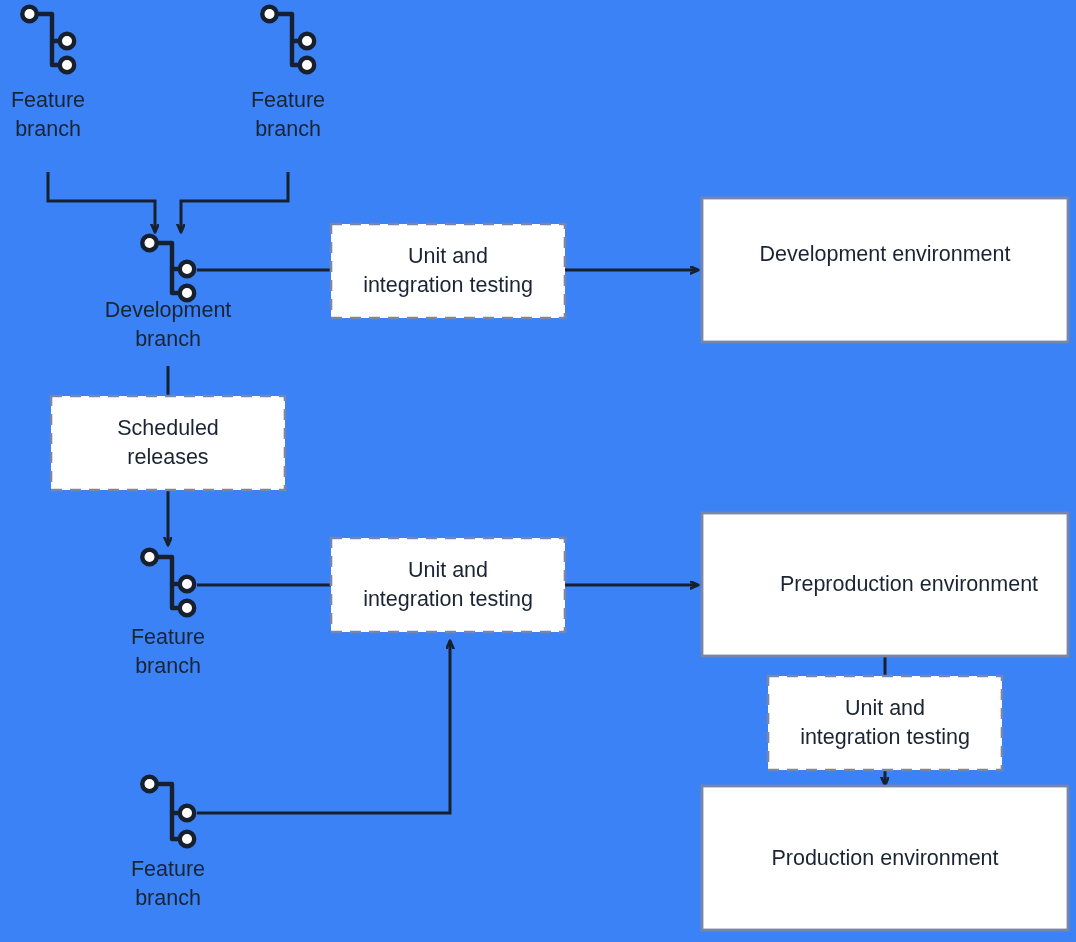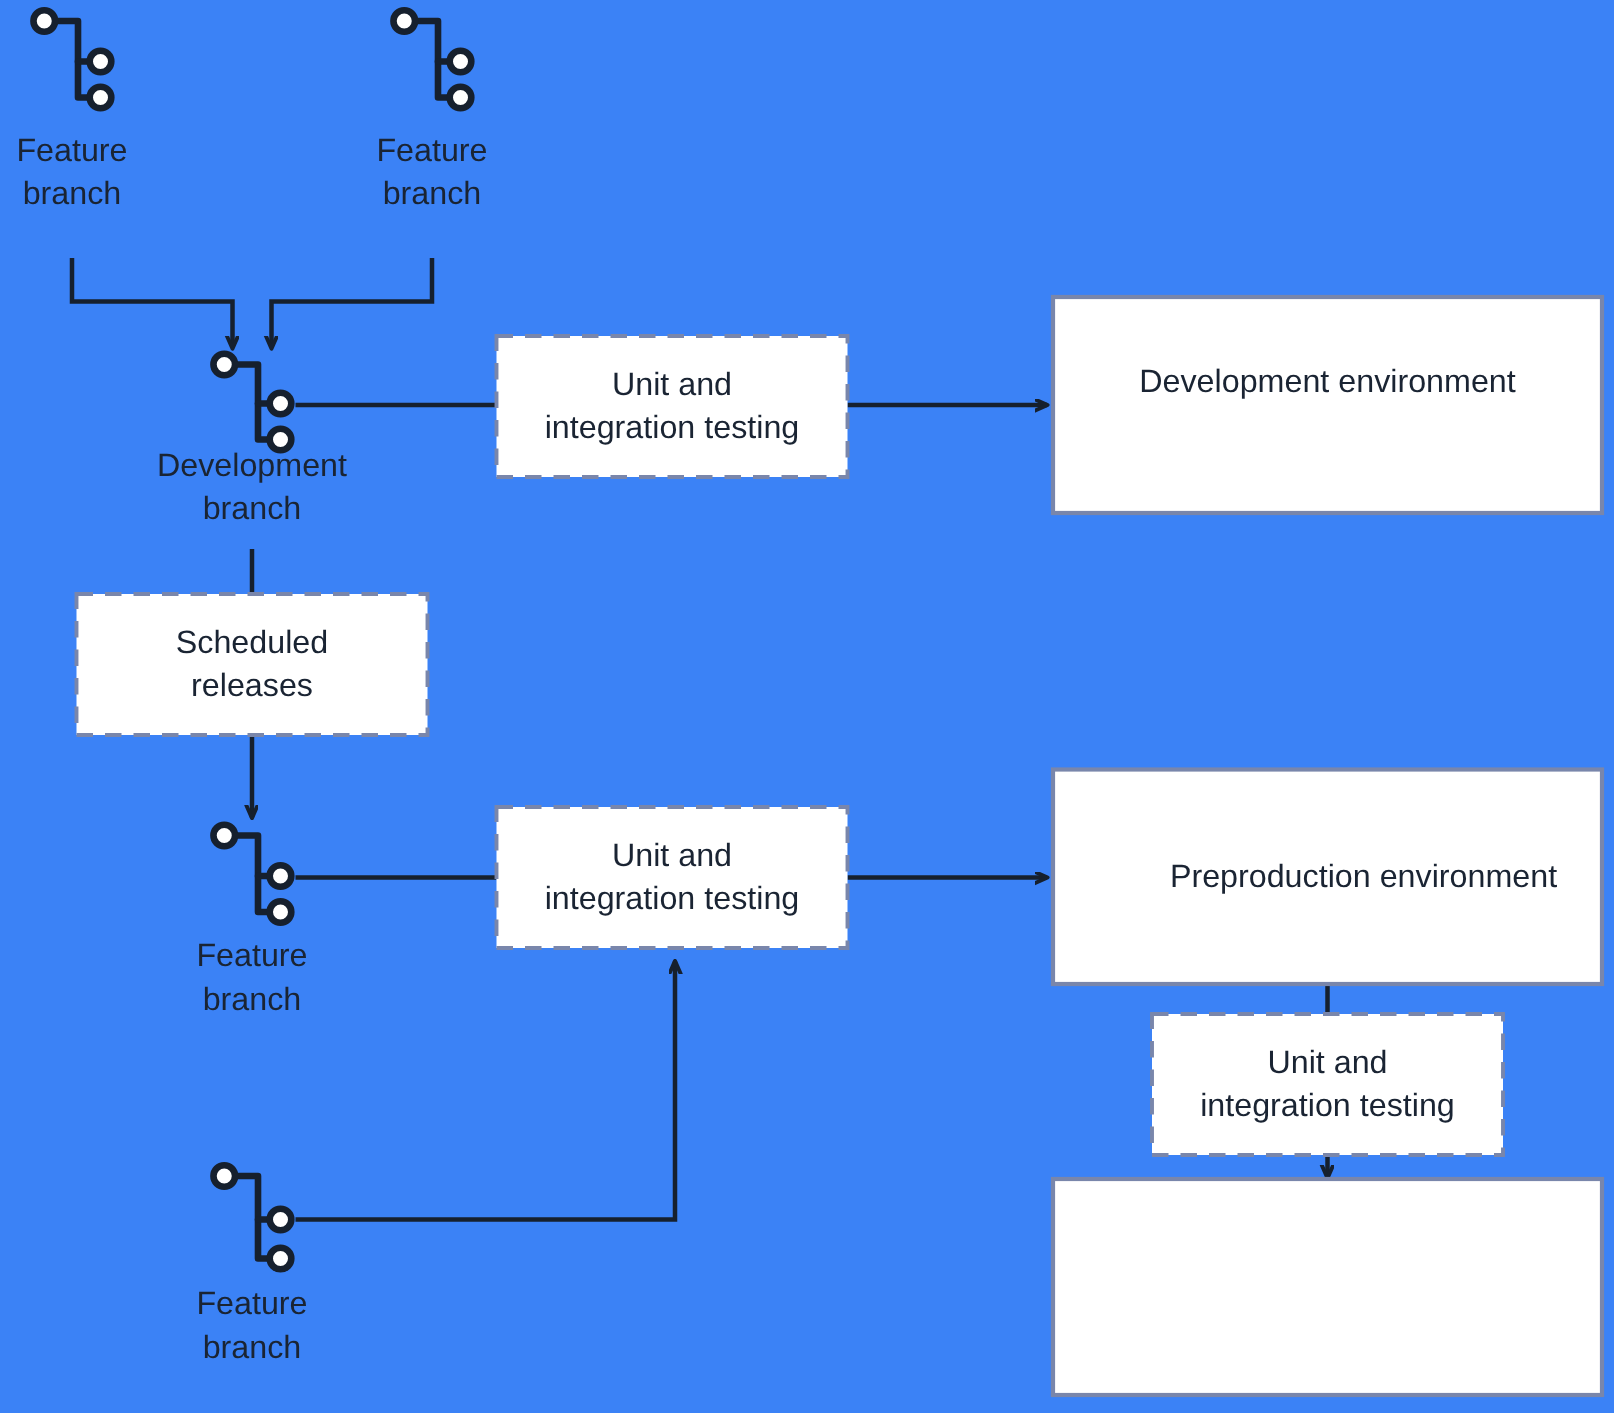--- a/index.html
+++ b/index.html
@@ -162,14 +162,15 @@
   <div class="box-label" style="left:331px; top:538px; width:234px; height:94px;">Unit and
 integration testing</div>
 
   <div class="box-label" style="left:768px; top:676px; width:234px; height:94px;">Unit and
 integration testing</div>
 
   <div class="box-label" style="left:702px; top:198px; width:366px; height:112px;">Development environment</div>
 
   <div class="box-label" style="left:702px; top:513px; width:366px; height:143px;padding-left:24px;">Preproduction environment</div>
 
+  <div class="box-label" style="left:702px; top:786px; width:366px; height:144px;">Production environment</div>
 
 </div>
 
 </body></html>

